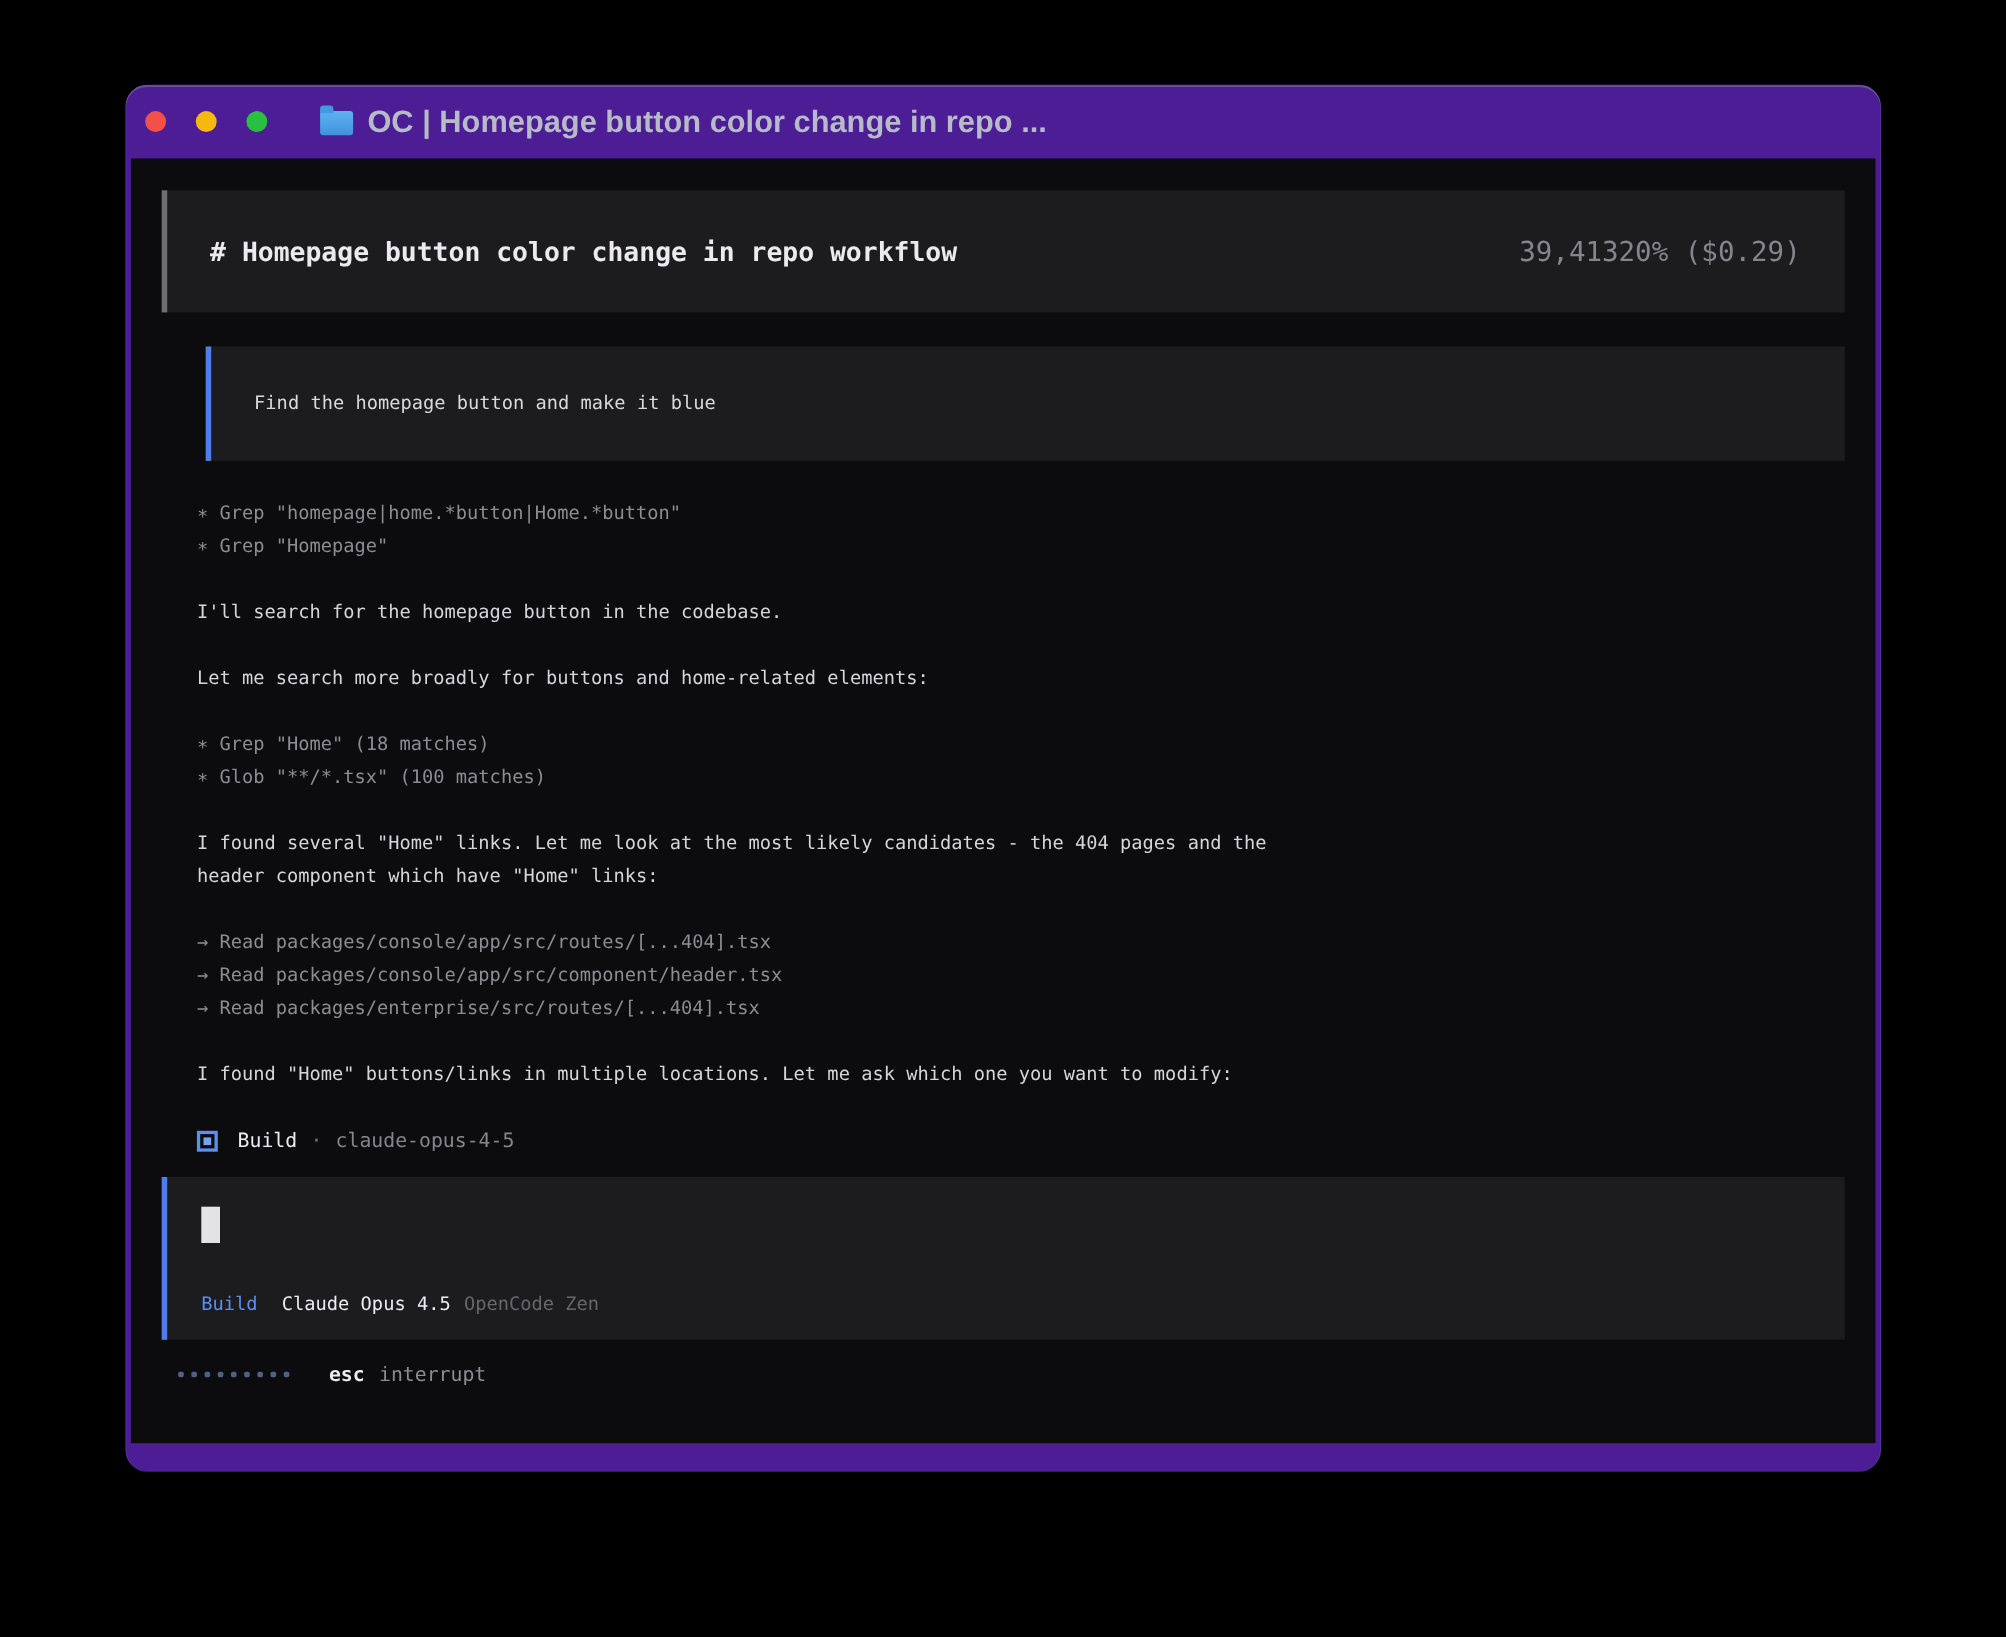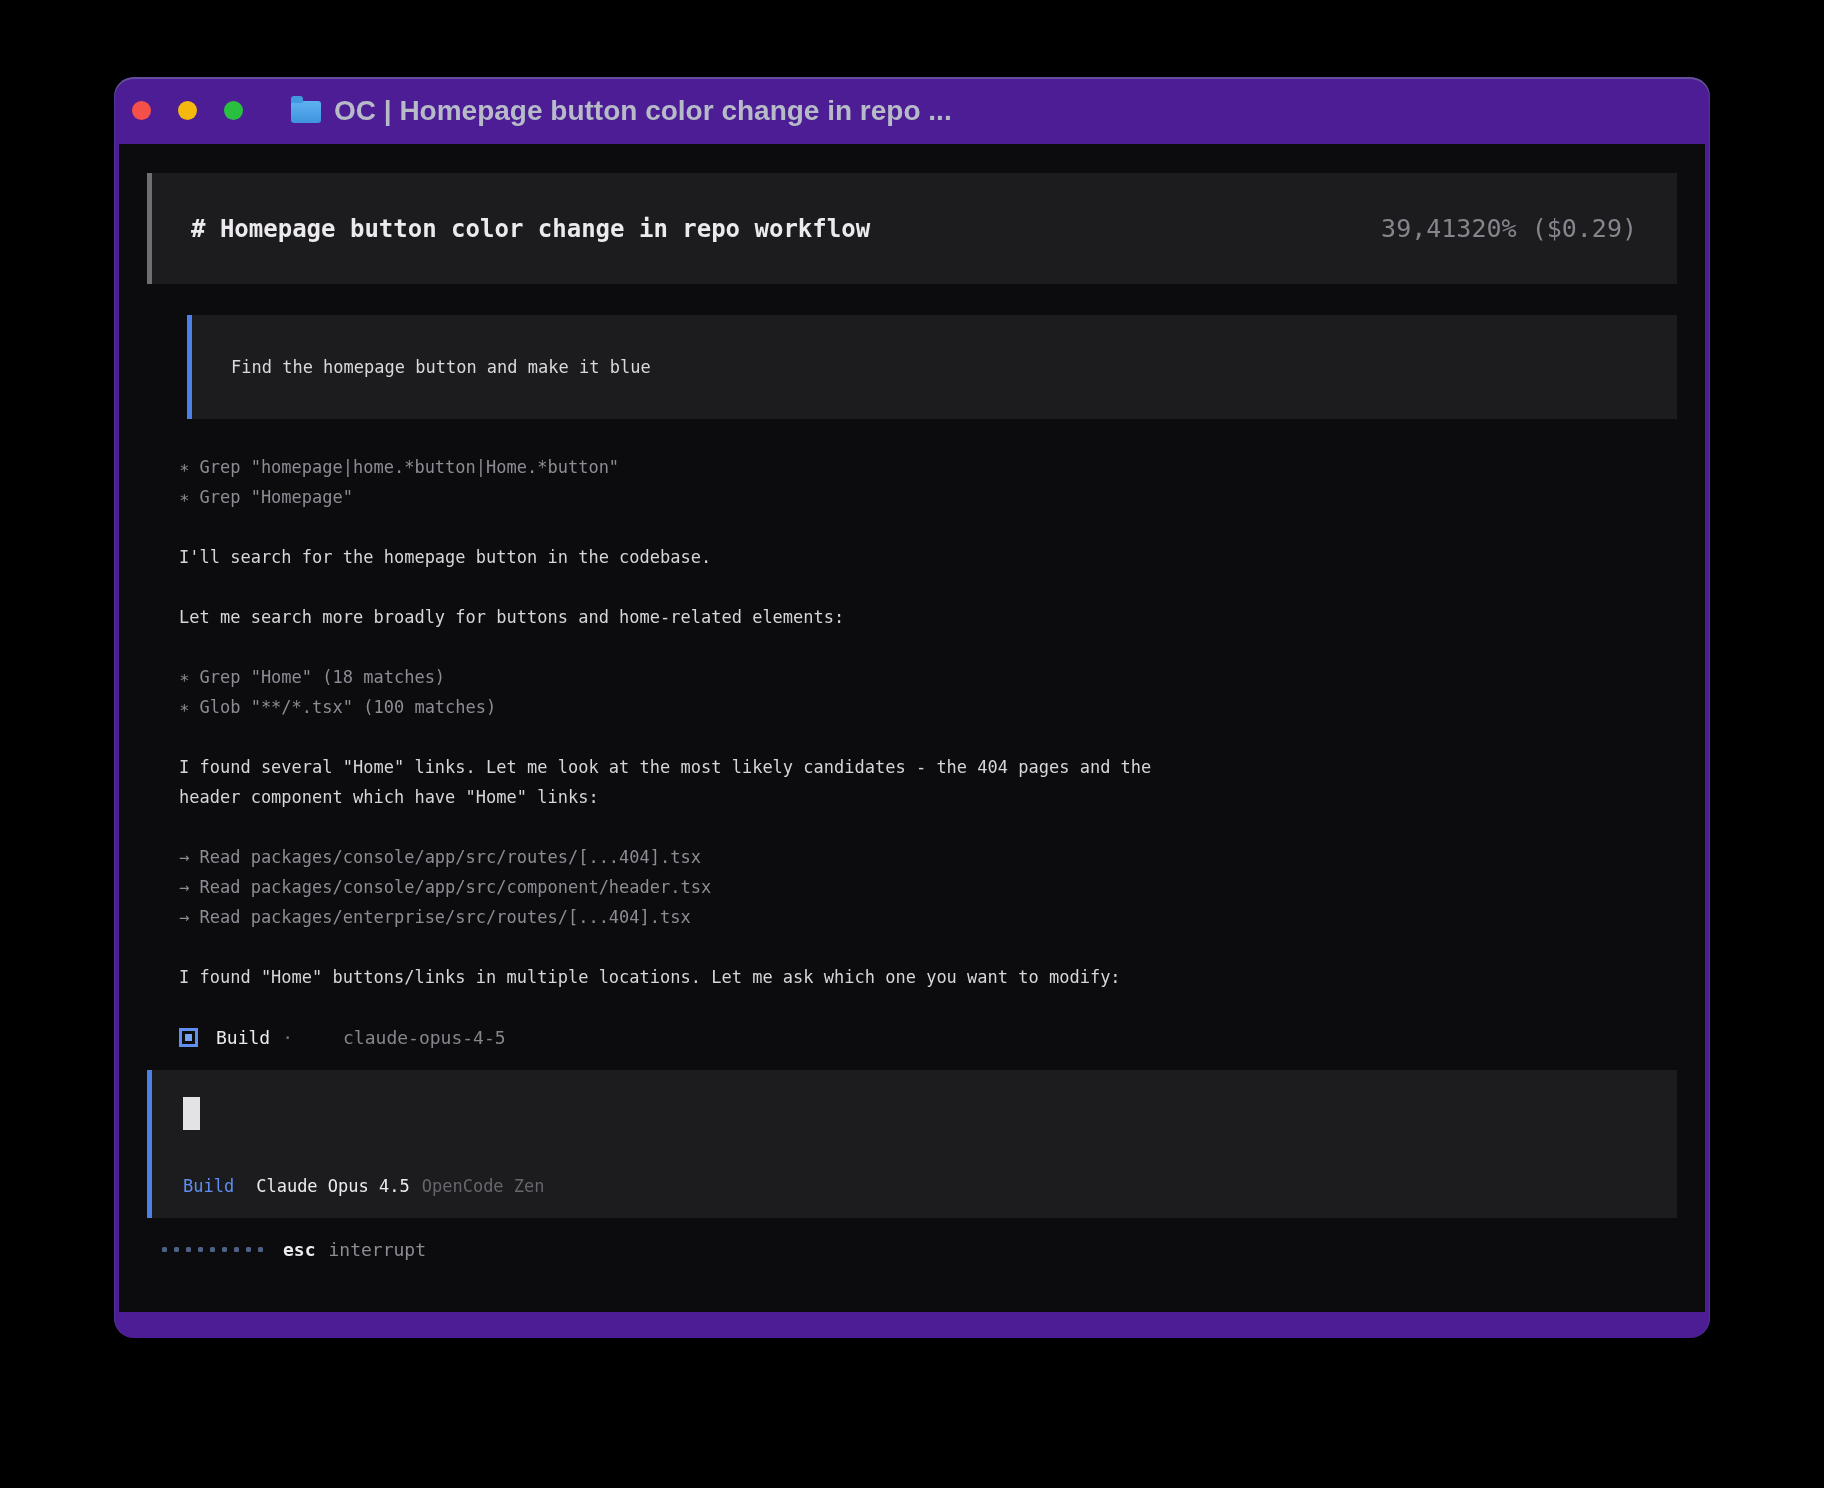--- a/index.html
+++ b/index.html
@@ -95,21 +95,21 @@
   }
   .agent-icon {
     width:13px; height:13px;
     border:3px solid #5d8ef0;
     display:flex; align-items:center; justify-content:center;
     margin-right:18px;
   }
   .agent-icon i { display:block; width:7px; height:7px; background:#76a3f3; }
   .agent-name { color:#ececf0; }
   .agent-sep { color:#6f6f76; margin:0 12px; }
-  .agent-model { color:#85858d;margin-left:38px; }
+  .agent-model { color:#85858d; }
 
   .input-block {
     border-left:5px solid #4d7fe8;
     margin-top:18px;
     height:148px;
     padding:27px 36px 22px 31px;
     display:flex; flex-direction:column; justify-content:space-between;
   }
   .cursor { width:17px; height:33px; background:#e3e3e5; }
   .model-row { display:flex; align-items:baseline; font-size:17px; white-space:pre; }
@@ -120,21 +120,21 @@
   .statusbar {
     margin-top:16px; height:30px;
     display:flex; align-items:center;
     font-size:18px;
   }
   .spinner { display:flex; align-items:center; gap:7px; margin-left:15px; }
   .spinner i { width:5px; height:5px; border-radius:1.5px; background:#4e6288; }
   .hint { display:flex; align-items:baseline; }
   .hint .key { color:#ececf0; font-weight:700; margin-right:13px; white-space:pre; }
   .hint .label { color:#8c8c94; white-space:pre; }
-  .hint-left { margin-left:20px; }
+  .hint-left { margin-left:36px; }
   .hints-right { margin-left:auto; display:flex; gap:44px; }
 </style>
 </head>
 <body>
 
 <div class="window">
 
   <div class="titlebar">
     <div class="lights">
       <span class="light red"></span>

